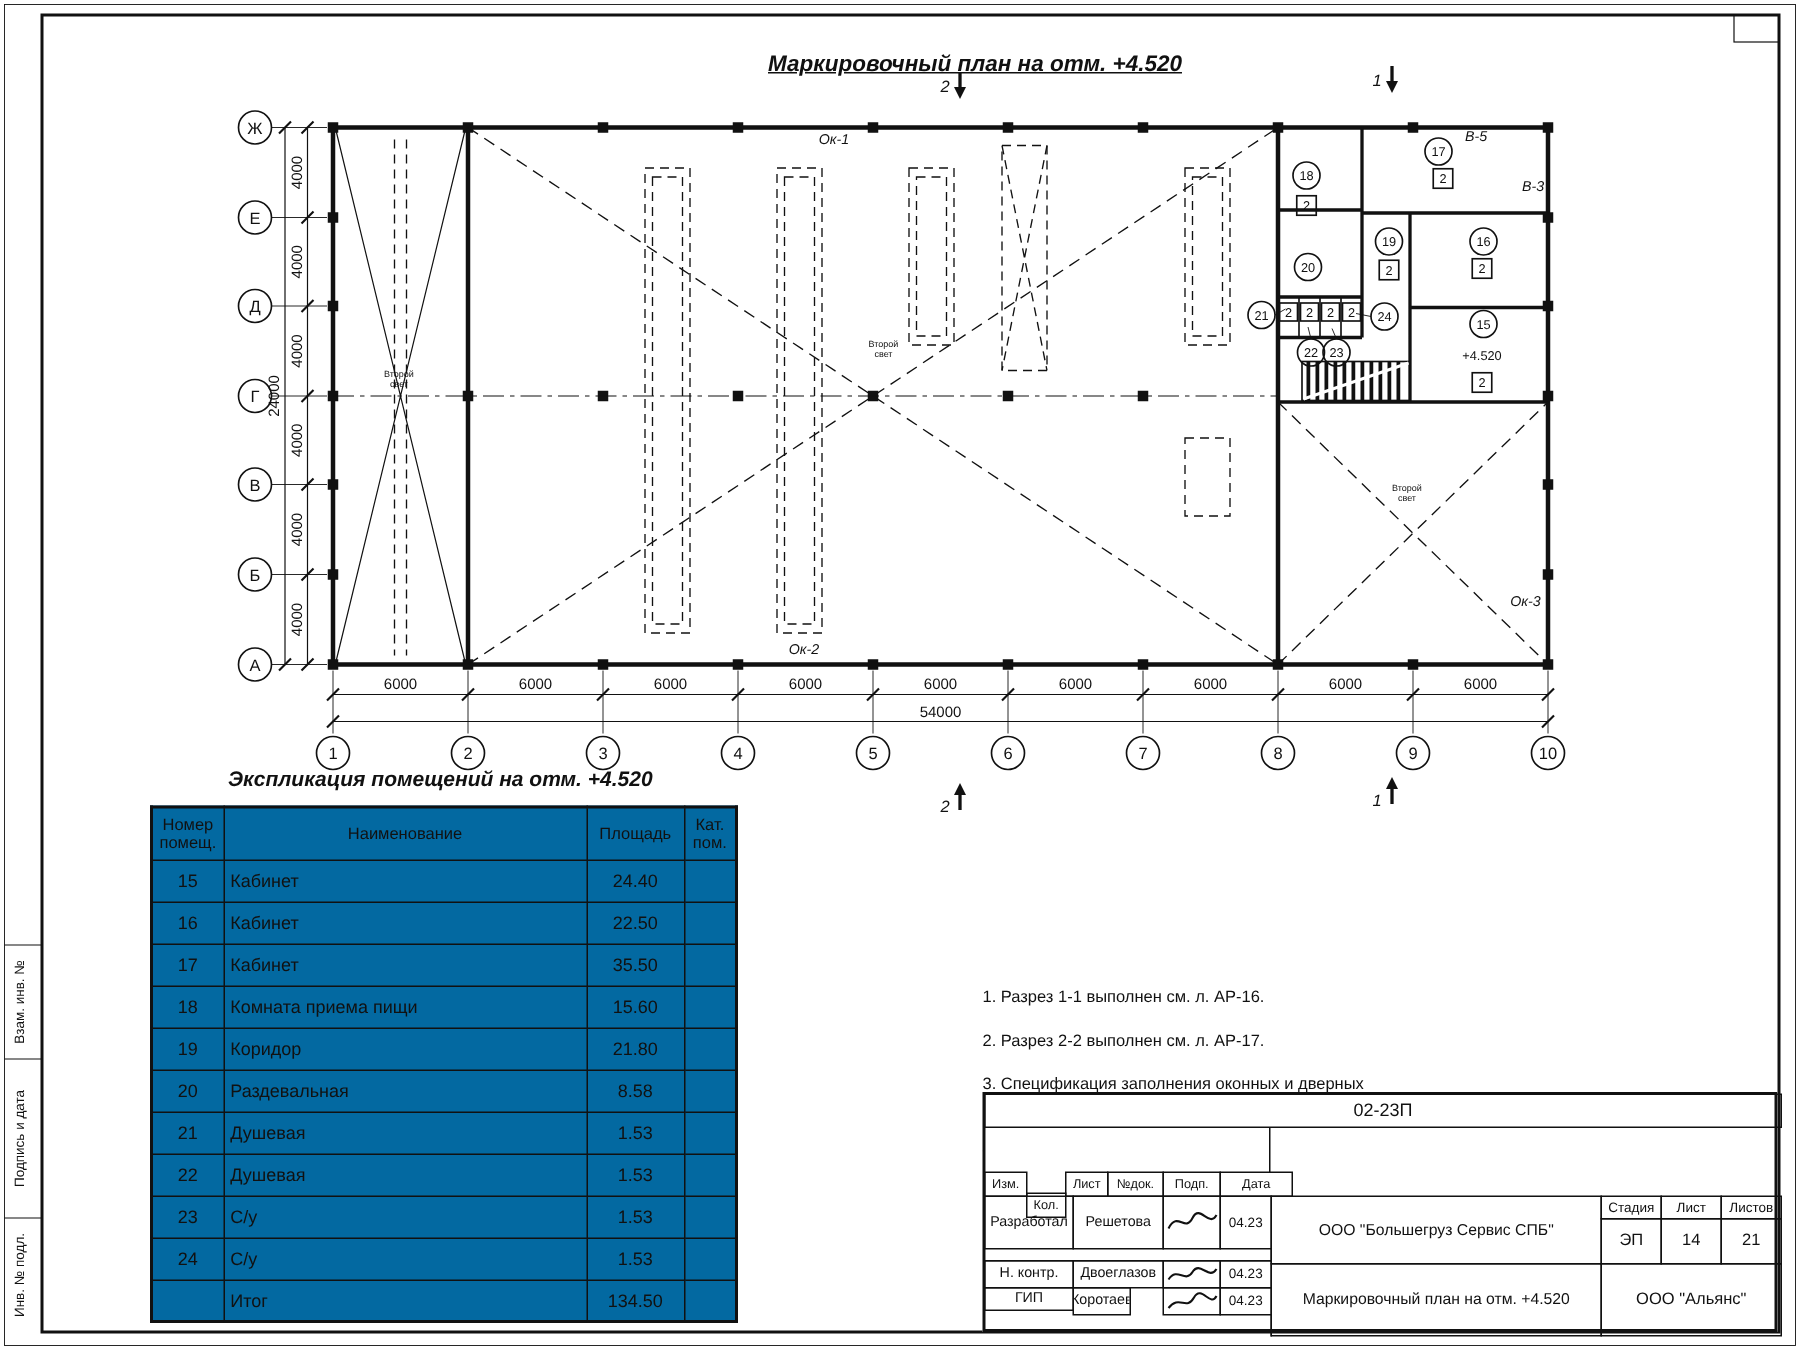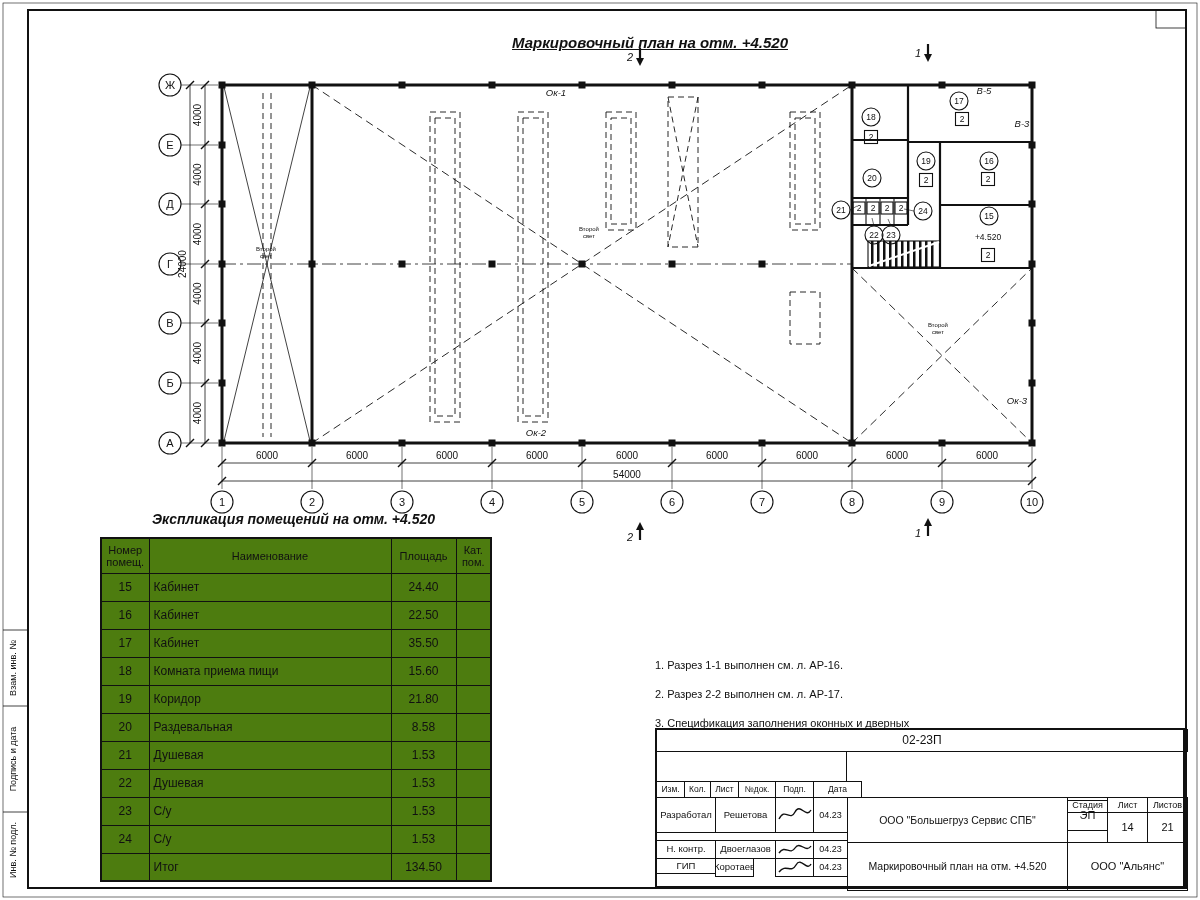--- a/index.html
+++ b/index.html
@@ -22,21 +22,21 @@
   text.rm{font-size:8.5px;text-anchor:middle}
   text.cat{font-size:8.5px;text-anchor:middle}
   text.lbl{font-size:9.5px;font-style:italic;text-anchor:middle}
   text.tiny{font-size:6px;text-anchor:middle}
   text.sec{font-size:11px;font-style:italic;text-anchor:middle}
   text.marg{font-size:9px;text-anchor:middle}
   .title-main{position:absolute;left:450px;top:34px;width:400px;text-align:center;
     font:italic bold 15px "Liberation Sans",sans-serif;text-decoration:underline}
   .title-sched{position:absolute;left:152px;top:511px;
     font:italic bold 14px "Liberation Sans",sans-serif;}
-  table.sched{position:absolute;left:100px;top:537px;border-collapse:collapse;background:#4d7c0f;table-layout:fixed}
+  table.sched{position:absolute;left:100px;top:537px;border-collapse:collapse;background:#0369a1;table-layout:fixed}
   table.sched th,table.sched td{border:1px solid #111;font-weight:normal;font-size:12px;padding:0 4px;height:28px;overflow:hidden}
   table.sched{border:2px solid #111}
   table.sched th{font-size:11px;height:35px;text-align:center}
   td.c{text-align:center}
   td.n{text-align:left;padding-left:8px}
   .notes{position:absolute;left:655px;top:643px;font-size:11px;line-height:1.32;white-space:pre-line}
   .notes div{white-space:pre-line}
   .tb{position:absolute;left:655px;top:728px;width:530px;height:160px;border:2px solid #111;background:#fff}
   .tb .cell{position:absolute;border:1px solid #111;display:flex;align-items:center;justify-content:center;
     font-size:10px;text-align:left;line-height:1.15;overflow:hidden}
@@ -479,21 +479,21 @@
   <div>3. Спецификация заполнения оконных и дверных
     проемов выполнена см. л. АР-21.</div>
   <div>4. Экспликация полов выполнена см. л. АР-21.</div>
 </div>
 
 <div class="tb">
   <div class="cell" style="left:-1px;top:-1px;width:532px;height:23px;font-size:12px">02-23П</div>
 
   <div class="cell nob" style="left:-1px;top:22px;width:191px;height:30px;border-right:1px solid #111"></div>
   <div class="cell" style="left:-1px;top:51px;width:29px;height:17px;font-size:8.5px">Изм.</div>
-  <div class="cell" style="left:27px;top:51px;width:27px;height:17px;font-size:8.5px">Кол.</div>
+  <div class="cell" style="left:27px;top:65px;width:27px;height:17px;font-size:8.5px">Кол.</div>
   <div class="cell" style="left:53px;top:51px;width:29px;height:17px;font-size:8.5px">Лист</div>
   <div class="cell" style="left:81px;top:51px;width:38px;height:17px;font-size:8.5px">№док.</div>
   <div class="cell" style="left:118px;top:51px;width:39px;height:17px;font-size:8.5px">Подп.</div>
   <div class="cell" style="left:156px;top:51px;width:49px;height:17px;font-size:8.5px">Дата</div>
 
   <div class="cell" style="left:-1px;top:67px;width:60px;height:36px;font-size:9.5px">Разработал</div>
   <div class="cell" style="left:58px;top:67px;width:61px;height:36px;font-size:9.5px">Решетова</div>
   <div class="cell" style="left:118px;top:67px;width:39px;height:36px">
         <svg width="36" height="20">
           <path d="M2,14 C8,2 13,17 18,7 S29,14 34,5" stroke="#111" stroke-width="1.4" fill="none"></path>
@@ -520,20 +520,20 @@
         </svg>
       </div>
   <div class="cell" style="left:156px;top:128px;width:35px;height:19px;font-size:9px">04.23</div>
 
   <div class="cell nob" style="left:-1px;top:146px;width:192px;height:15px;border-right:1px solid #111"></div>
 
   <div class="cell" style="left:190px;top:67px;width:221px;height:46px;font-size:10.5px">ООО "Большегруз Сервис СПБ"</div>
   <div class="cell" style="left:410px;top:67px;width:41px;height:16px;font-size:9px">Стадия</div>
   <div class="cell" style="left:450px;top:67px;width:41px;height:16px;font-size:9px">Лист</div>
   <div class="cell" style="left:490px;top:67px;width:41px;height:16px;font-size:9px">Листов</div>
-  <div class="cell" style="left:410px;top:70px;width:41px;height:31px;font-size:11px">ЭП</div>
+  <div class="cell" style="left:410px;top:82px;width:41px;height:31px;font-size:11px">ЭП</div>
   <div class="cell" style="left:450px;top:82px;width:41px;height:31px;font-size:11px">14</div>
   <div class="cell" style="left:490px;top:82px;width:41px;height:31px;font-size:11px">21</div>
   <div class="cell" style="left:190px;top:112px;width:221px;height:49px;font-size:10.5px">Маркировочный план на отм. +4.520</div>
   <div class="cell" style="left:410px;top:112px;width:121px;height:49px;font-size:11px">ООО "Альянс"</div>
 </div>
 
 </div>
 
 </body></html>

